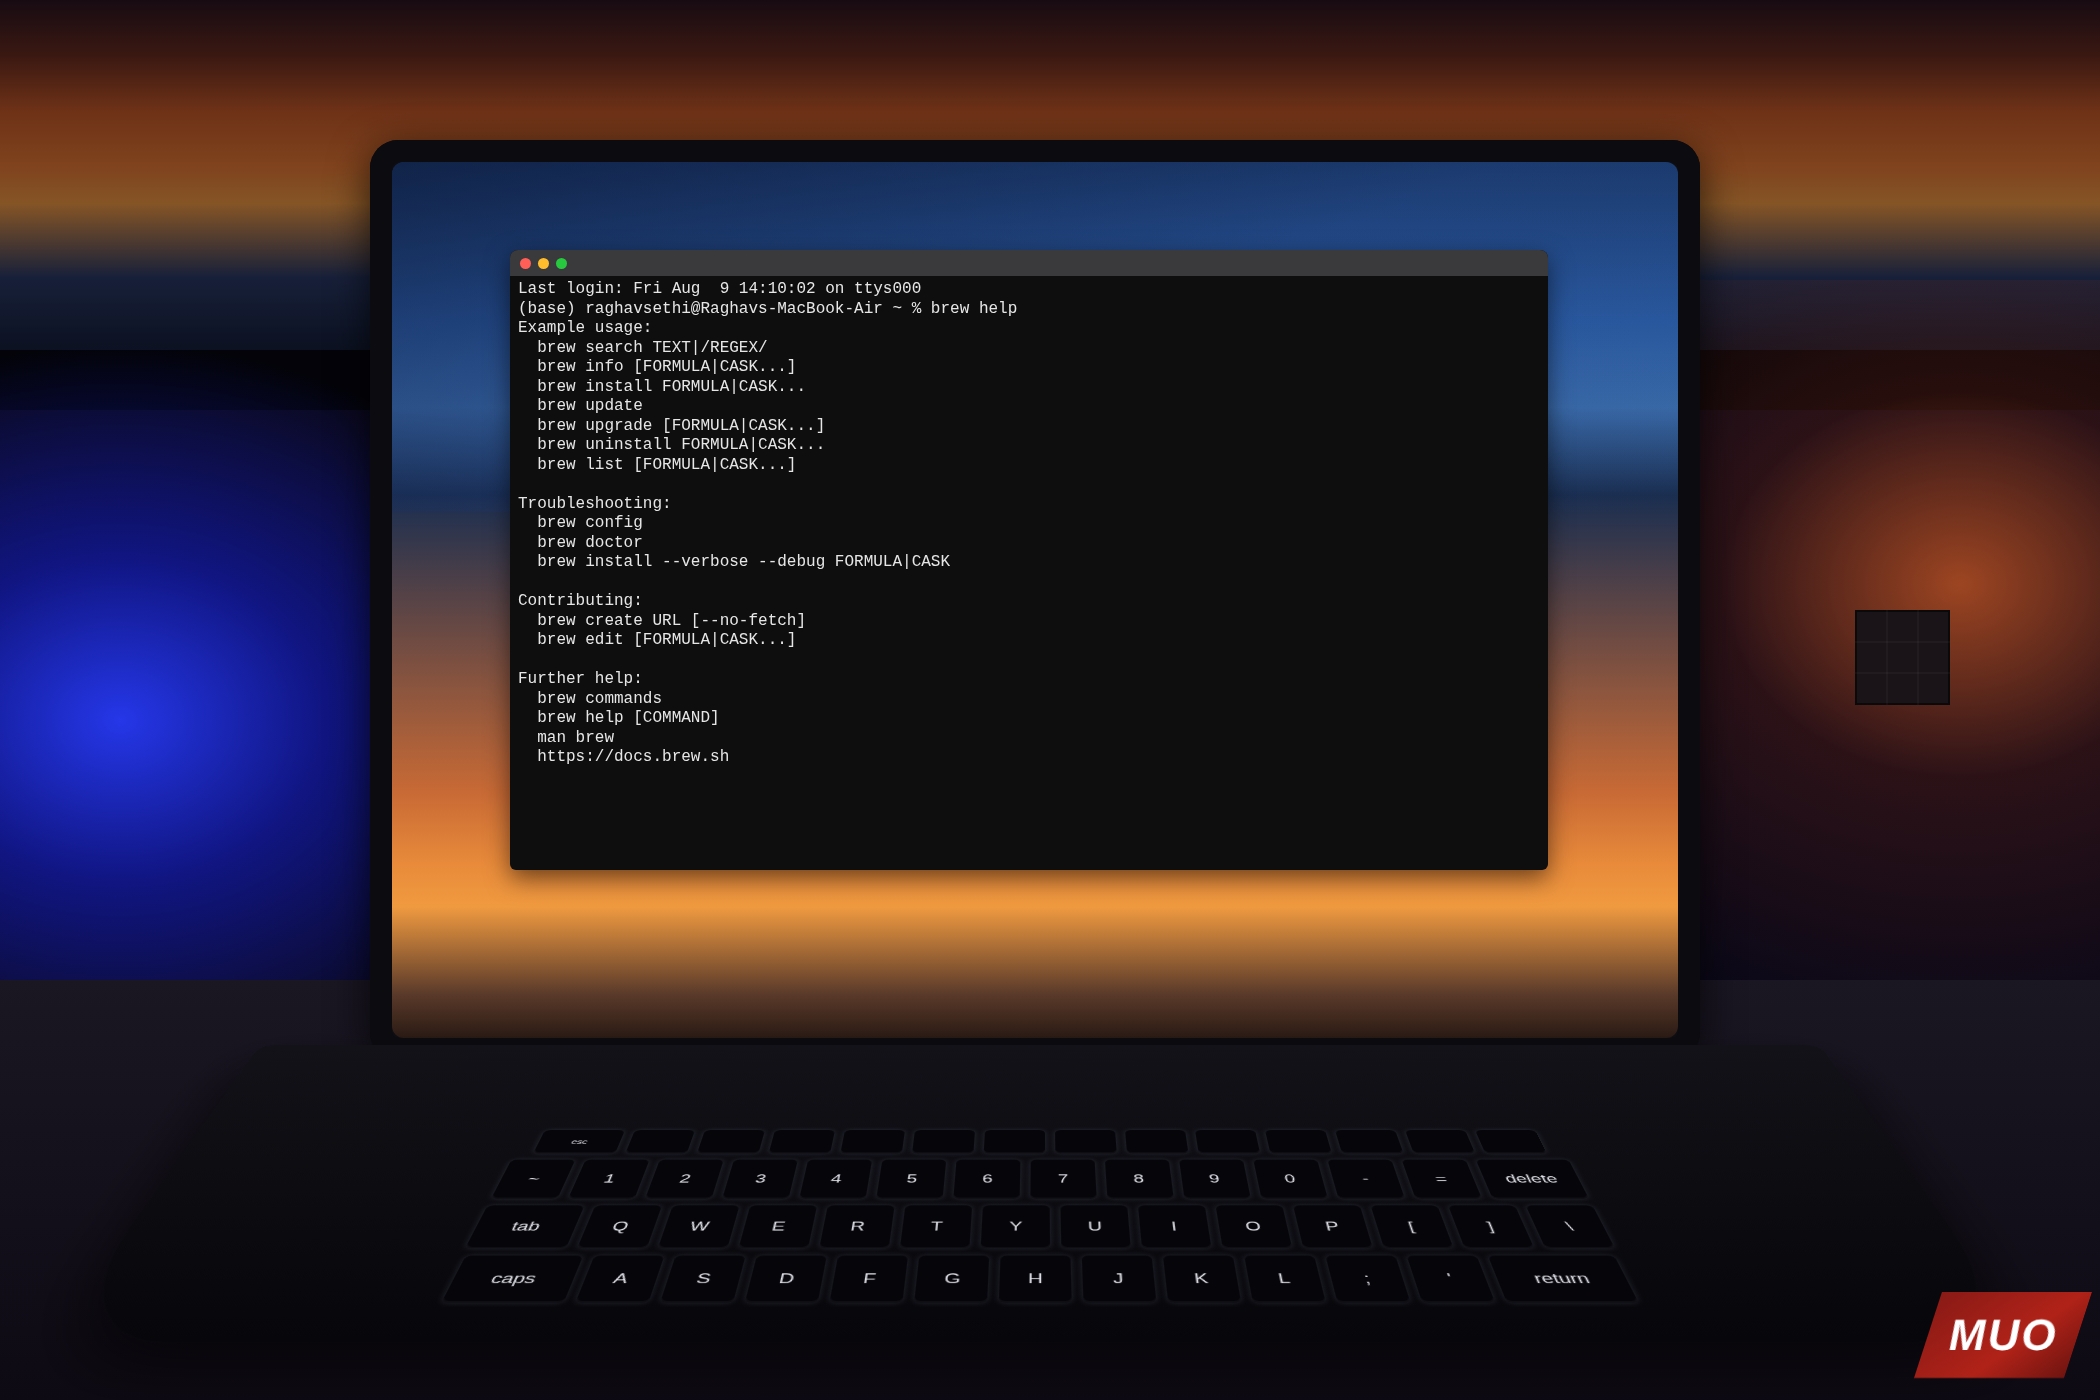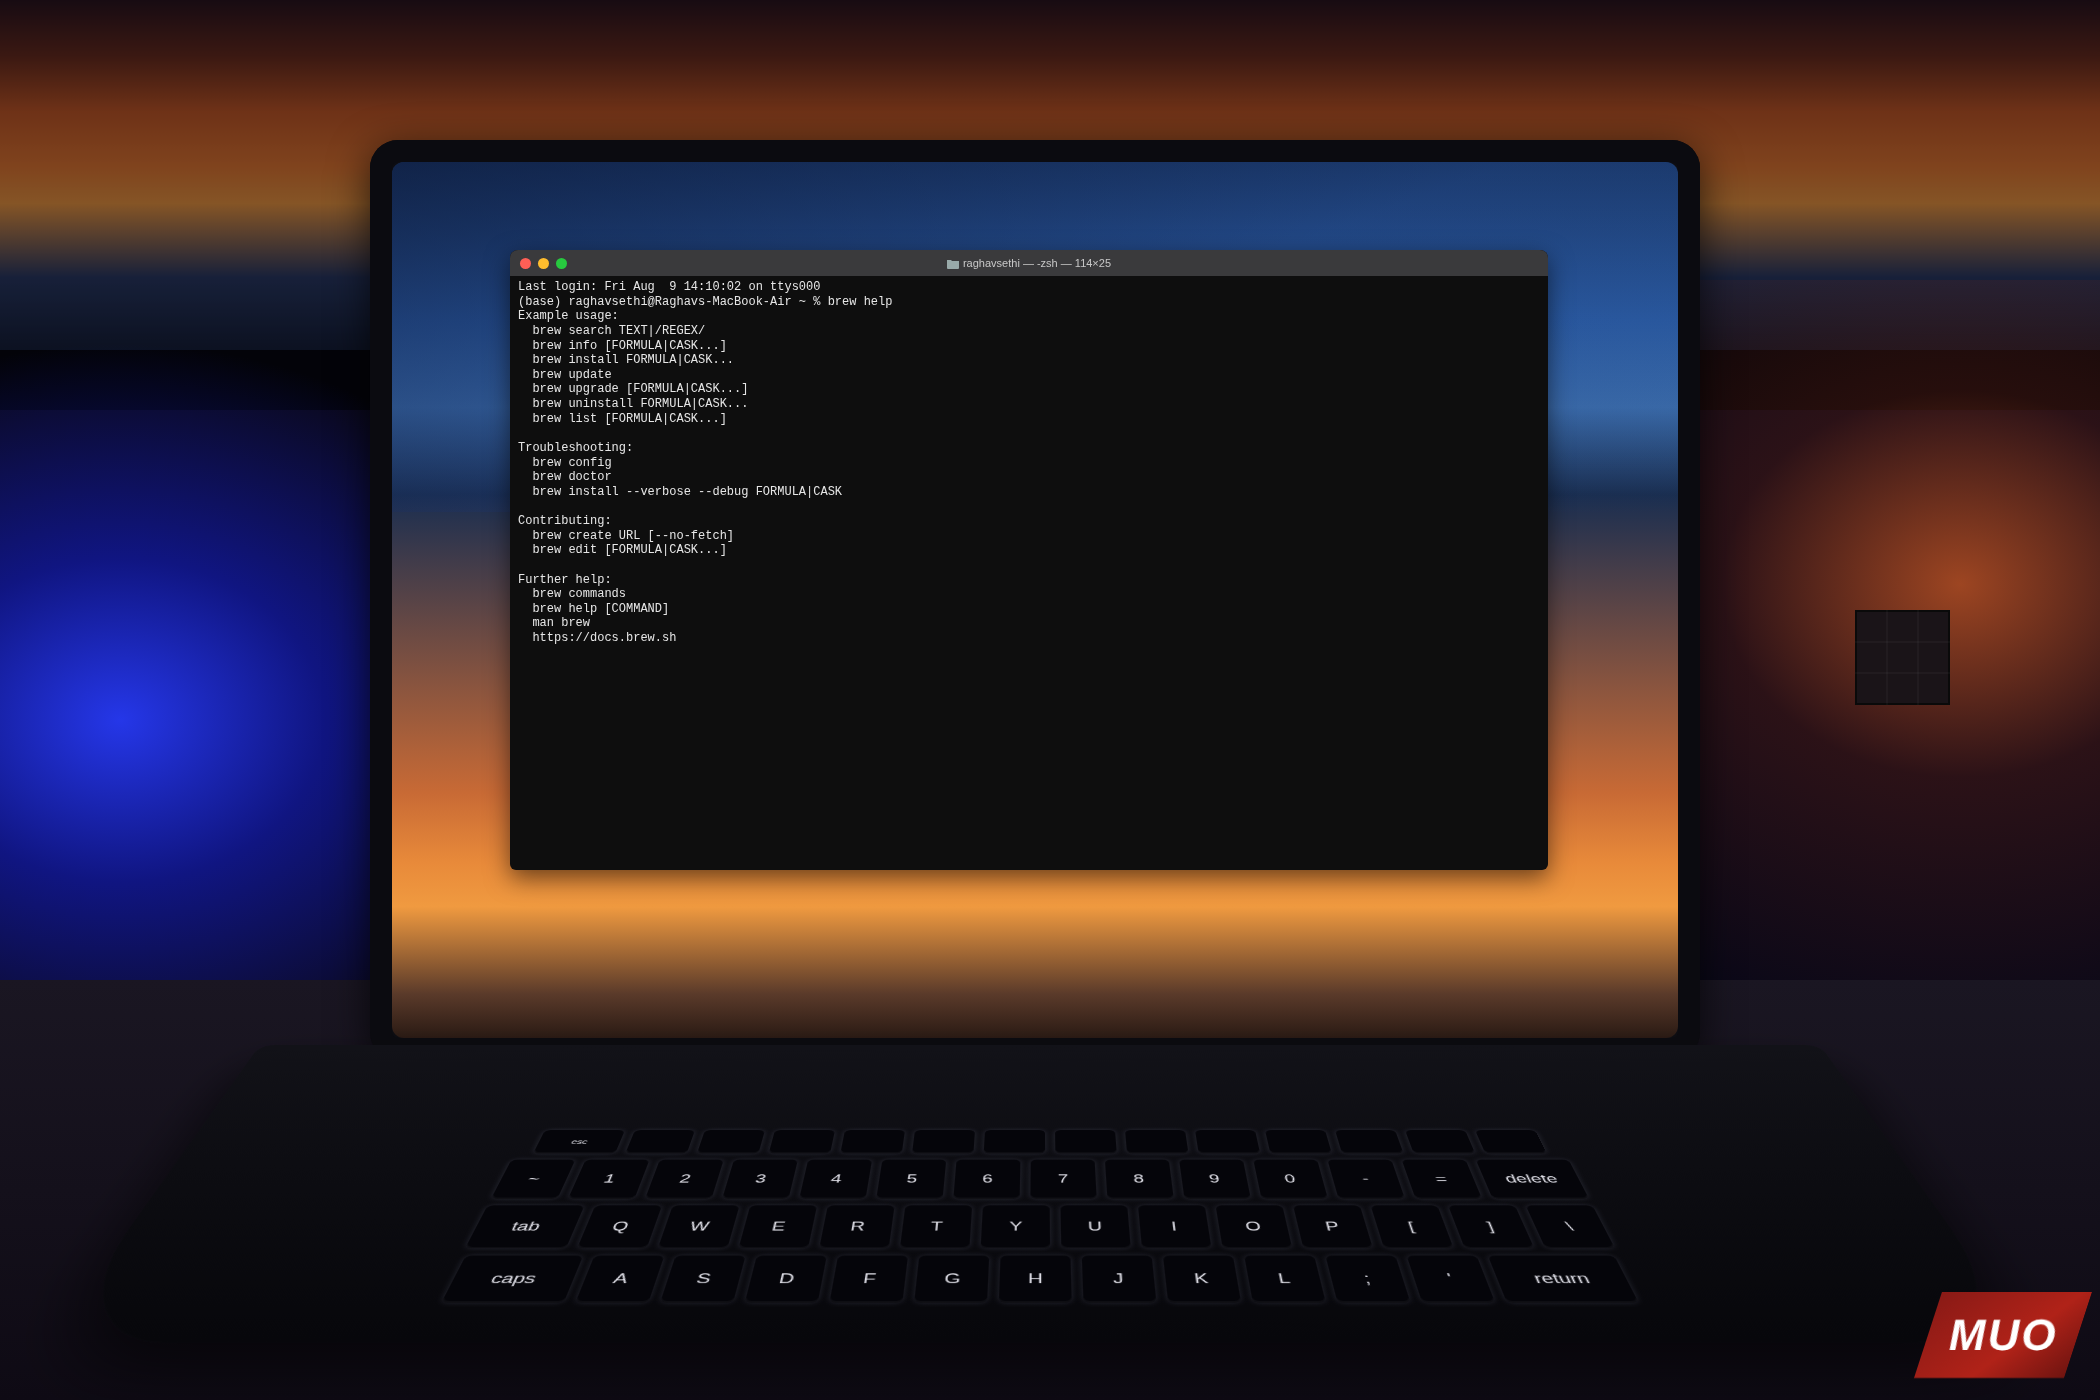--- a/index.html
+++ b/index.html
@@ -14,21 +14,21 @@
 .screen{position:absolute;left:22px;top:22px;right:22px;bottom:22px;border-radius:12px;overflow:hidden;background:linear-gradient(180deg,#1b3a6a 0%,#2a5aa0 18%,#3a6aa8 28%,#1a2e50 38%,#c86a35 72%,#e88a3a 80%,#f09a40 85%,#5a3a2a 95%,#2a1a14 100%);}
 .screen .mountains{position:absolute;left:0;right:0;top:0;height:40%;background:linear-gradient(160deg,rgba(10,20,50,.6) 0%,rgba(30,60,130,.2) 50%,transparent 100%);}
 .term{position:absolute;left:118px;top:88px;right:130px;height:620px;background:#0e0e0e;border-radius:8px 8px 6px 6px;box-shadow:0 8px 24px rgba(0,0,0,.55);overflow:hidden;}
 .titlebar{height:26px;background:#3a3a3c;display:flex;align-items:center;padding:0 10px;gap:7px;position:relative;}
 .tlight{width:11px;height:11px;border-radius:50%;background:#555;}
 .tl-red{background:#ff5f56;}
 .tl-yel{background:#ffbd2e;}
 .tl-grn{background:#27c93f;}
 .titlebar .title{position:absolute;left:0;right:0;text-align:center;font-size:11px;color:#c8c8c8;pointer-events:none;}
 .titlebar .folder{display:inline-block;vertical-align:middle;margin-right:4px;}
-.termbody{padding:4px 8px 8px 8px;font-family:"Menlo","Monaco","Courier New",monospace;font-size:12px;line-height:1.22;color:#e6e6e6;white-space:pre;}
+.termbody{padding:4px 8px 8px 8px;font-family:"Menlo","Monaco","Courier New",monospace;font-size:16px;line-height:1.22;color:#e6e6e6;white-space:pre;}
 .base{position:absolute;left:-110px;top:905px;width:1560px;height:380px;background:linear-gradient(180deg,#121218 0%,#07070b 100%);border-radius:14px 14px 90px 90px/14px 14px 120px 120px;transform:perspective(1400px) rotateX(52deg);transform-origin:top center;box-shadow:0 30px 60px rgba(0,0,0,.6);}
 .hinge-label{position:absolute;left:0;right:0;top:918px;text-align:center;font-size:13px;color:#4a4a52;letter-spacing:.5px;}
 .keyboard{position:absolute;left:150px;top:990px;width:1040px;height:280px;transform:perspective(1400px) rotateX(55deg);transform-origin:top center;}
 .krow{display:flex;gap:10px;margin-bottom:10px;justify-content:center;}
 .key{background:#05050a;border-radius:6px;height:62px;color:#e0e0e8;display:flex;align-items:center;justify-content:center;font-size:18px;box-shadow:inset 0 -2px 0 rgba(255,255,255,.04),0 0 6px rgba(200,210,255,.15);}
 .key.fn{height:40px;font-size:10px;}
 .badge{position:absolute;right:22px;bottom:22px;width:150px;height:86px;background:linear-gradient(135deg,#8a1a16 0%,#b02218 60%,#701410 100%);transform:skewX(-18deg);display:flex;align-items:center;justify-content:center;}
 .badge span{transform:skewX(18deg);color:#fff;font-weight:800;font-size:44px;letter-spacing:2px;font-style:italic;}
 .cube{position:absolute;right:150px;top:610px;width:95px;height:95px;background:#1a1418;box-shadow:inset 0 0 0 2px #0a0a0a;}
 .cube::before,.cube::after{content:"";position:absolute;background:rgba(255,255,255,.03);}
@@ -48,25 +48,20 @@
   <div class="laptop">
     <div class="lid">
       <div class="screen">
         <div class="mountains"></div>
 
         <div class="term">
           <div class="titlebar">
             <div class="tlight tl-red"></div>
             <div class="tlight tl-yel"></div>
             <div class="tlight tl-grn"></div>
-            <div class="title">
-              <svg class="folder" width="12" height="10" viewBox="0 0 12 10">
-                  <path fill="#9aa" d="M0 1h4l1 1h7v7a1 1 0 0 1-1 1H1a1 1 0 0 1-1-1z"></path>
-                </svg><span>raghavsethi — -zsh — 114×25</span>
-            </div>
           </div>
           <div class="termbody"><span>Last login: Fri Aug  9 14:10:02 on ttys000</span>
 <span>(base) raghavsethi@Raghavs-MacBook-Air ~ % brew help</span>
 <span>Example usage:</span>
 <span>  brew search TEXT|/REGEX/</span>
 <span>  brew info [FORMULA|CASK...]</span>
 <span>  brew install FORMULA|CASK...</span>
 <span>  brew update</span>
 <span>  brew upgrade [FORMULA|CASK...]</span>
 <span>  brew uninstall FORMULA|CASK...</span>

